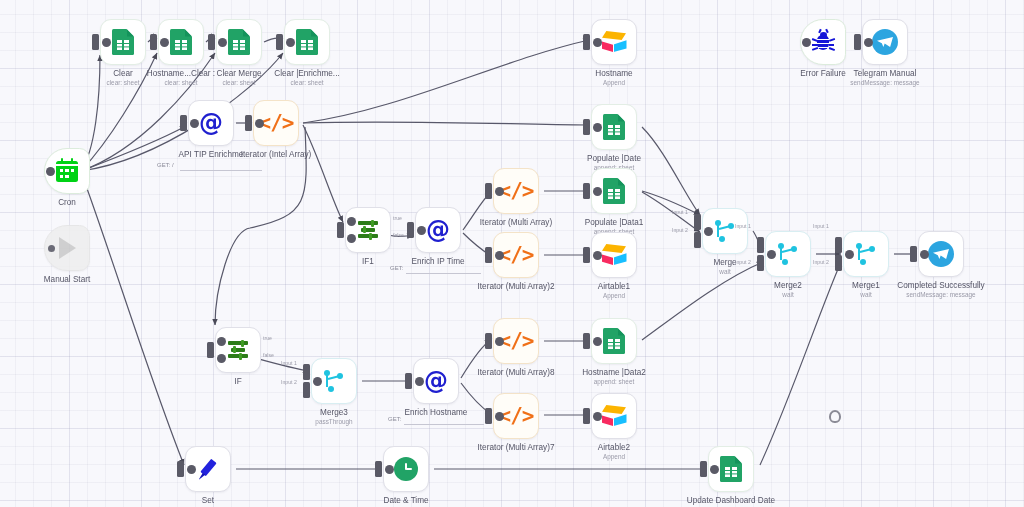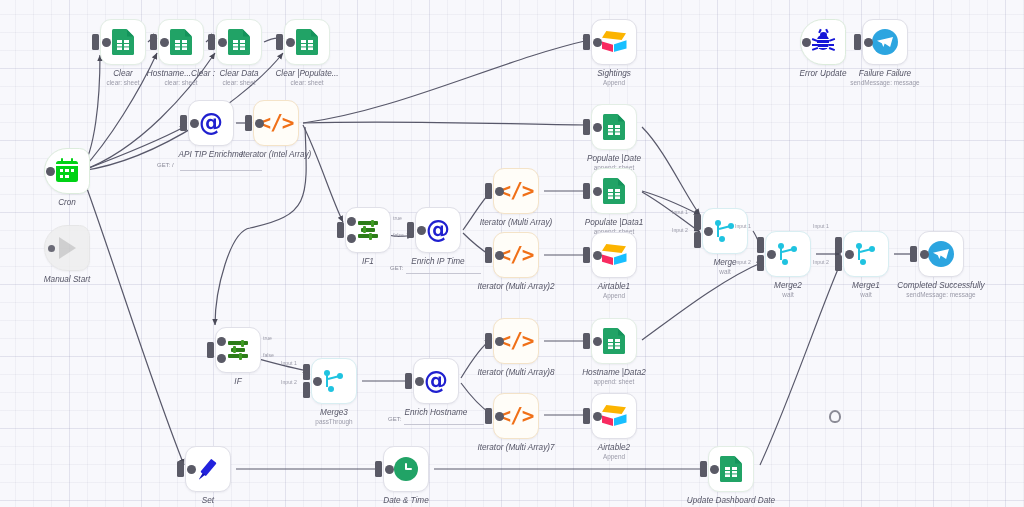--- a/index.html
+++ b/index.html
@@ -33,21 +33,21 @@
   .nbox.trigger{border-radius:11px 11px 11px 11px;border-color:#dcecdc;}
   .nbox.trig-round{border-top-left-radius:24px;border-bottom-left-radius:24px;}
   .nbox.code{background:#fffdf8;border-color:#f4e3c8;}
   .nbox.merge{border-color:#d8eef2;}
   .nbox.sheet{border-color:#e3eee5;}
   .nbox.disabled{background:#eeeeee;border-color:#e4e4e4;opacity:.85;}
 
   .label{
     position:absolute;top:50px;left:-37px;width:120px;
     text-align:center;font-size:8.2px;color:#555566;line-height:1.25;
-    white-space:nowrap;overflow:hidden;text-overflow:ellipsis;font-style:italic;
+    white-space:nowrap;overflow:hidden;text-overflow:ellipsis;
   }
   .sub{
     position:absolute;top:60px;left:-37px;width:120px;
     text-align:center;font-size:6.4px;color:#9a9aa8;line-height:1.2;
     white-space:nowrap;overflow:hidden;
   }
   .label.wide{left:-57px;width:160px;}
   .sub.wide{left:-57px;width:160px;}
 
   .port-out{
@@ -267,35 +267,35 @@
   <div class="node" style="left:216px;top:19px">
     <div class="nbox sheet">
       <div class="gsheet">
           <i class="pg"></i>
           <i class="fold"></i>
           <i class="grid"></i>
         </div>
     </div>
     <div class="port-in"></div>
     <div class="port-out"></div>
-    <div class="label">Clear Data</div>
+    <div class="label">Clear Merge</div>
     <div class="sub">clear: sheet</div>
   </div>
 
   <div class="node" style="left:284px;top:19px">
     <div class="nbox sheet">
       <div class="gsheet">
           <i class="pg"></i>
           <i class="fold"></i>
           <i class="grid"></i>
         </div>
     </div>
     <div class="port-in"></div>
     <div class="port-out"></div>
-    <div class="label">Clear      |Populate...</div>
+    <div class="label">Clear      |Enrichme...</div>
     <div class="sub">clear: sheet</div>
   </div>
 
   <div class="node" style="left:800px;top:19px">
     <div class="nbox trigger trig-round">
       <div class="bug">
         <i class="ant a1"></i>
           <i class="ant a2"></i>
           <i class="head"></i>
           <i class="body"></i>
@@ -304,45 +304,45 @@
           <i class="stripe st3"></i>
         <i class="lg g1"></i>
           <i class="lg g2"></i>
           <i class="lg g3"></i>
         <i class="lg g4"></i>
           <i class="lg g5"></i>
           <i class="lg g6"></i>
       </div>
     </div>
     <div class="port-out"></div>
-    <div class="label">Error Update</div>
+    <div class="label">Error Failure</div>
     <div class="sub"></div>
   </div>
 
   <div class="node" style="left:862px;top:19px">
     <div class="nbox">
       <div class="tg"></div>
     </div>
     <div class="port-in"></div>
     <div class="port-out"></div>
-    <div class="label">Failure Failure</div>
+    <div class="label">Telegram Manual</div>
     <div class="sub">sendMessage: message</div>
   </div>
 
   <div class="node" style="left:591px;top:19px">
     <div class="nbox">
       <div class="atable">
           <i class="t"></i>
           <i class="l"></i>
           <i class="r"></i>
         </div>
     </div>
     <div class="port-in"></div>
     <div class="port-out"></div>
-    <div class="label">Sightings</div>
+    <div class="label">Hostname</div>
     <div class="sub">Append</div>
   </div>
 
   <div class="node" style="left:188px;top:100px">
     <div class="nbox">
       <div class="attext">@</div>
     </div>
     <div class="port-in"></div>
     <div class="port-out"></div>
     <div class="label">API TIP Enrichme</div>

